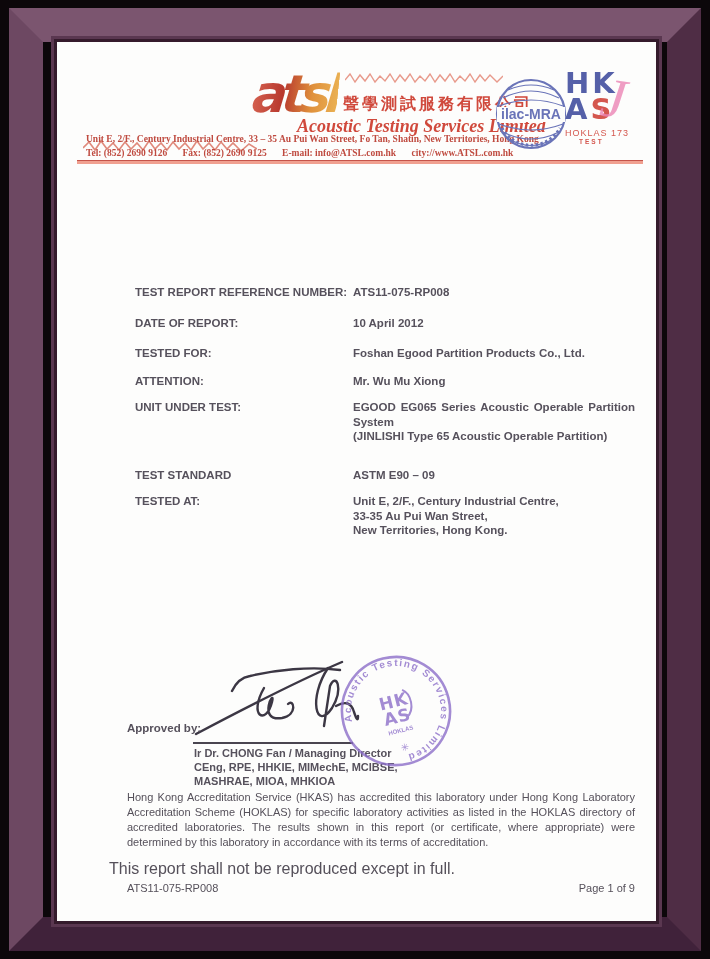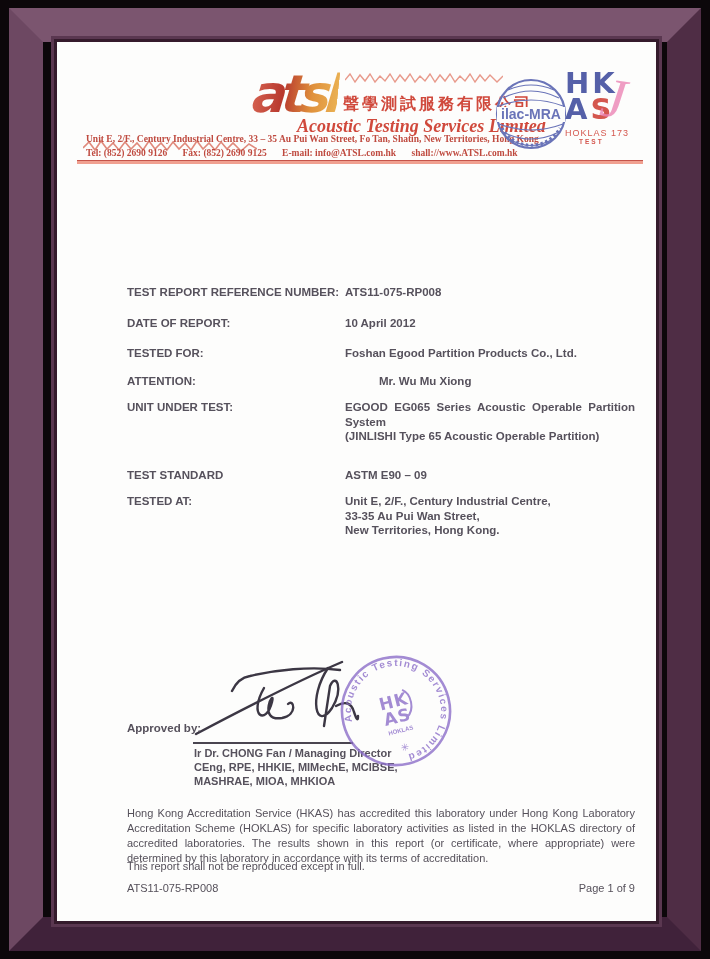--- a/index.html
+++ b/index.html
@@ -40,42 +40,42 @@
     font-style:italic;font-size:56px;color:#ec86b6;opacity:.8;transform:rotate(8deg);}
   .hoklas{margin-top:6px;font-size:9px;font-weight:normal;color:#d4574e;letter-spacing:1px;}
   .hoklas-sub{font-size:6.5px;font-weight:bold;color:#d4574e;letter-spacing:2px;margin-left:14px;}
 
   
   .title{position:absolute;left:70px;top:152px;font-size:21px;font-weight:bold;
     color:#56515c;line-height:29px;}
 
   
   #fields{position:absolute;left:70px;top:243px;width:508px;color:#56515c;}
-  .field-row{display:flex;margin-bottom:16px;}
+  .field-row{display:flex;margin-bottom:16px;margin-left:8px;}
   .field-label{width:218px;flex:none;font-size:11.5px;font-weight:bold;line-height:14px;}
   .field-value{width:290px;font-size:11.5px;font-weight:bold;line-height:14.5px;}
   .field-value p{margin:0;text-align:justify;}
   .field-row:nth-child(3){margin-bottom:13px;}
   .field-row:nth-child(3) p + p{margin-top:11px;}
-  .field-row:nth-child(4){margin-bottom:12px;gap:34px;}
+  .field-row:nth-child(4){margin-bottom:12px;}
   .field-row:nth-child(5){margin-bottom:24px;}
   .field-row:nth-child(6){margin-top:24px;margin-bottom:12px;}
 
   
   .approved-by{position:absolute;left:70px;top:680px;font-size:11.5px;font-weight:bold;color:#56515c;}
   .sig{position:absolute;left:133px;top:604px;}
   .sig-line{position:absolute;left:136px;top:700px;width:160px;height:2px;background:#4a4550;}
   .sig-name{position:absolute;left:137px;top:704px;font-size:11px;font-weight:bold;
     color:#56515c;line-height:14px;}
   .stamp{position:absolute;left:280px;top:610px;opacity:.78;transform:rotate(-14deg);}
 
   
-  .accred{position:absolute;left:70px;top:764px;width:508px;font-size:11px;line-height:15px;
+  .accred{position:absolute;left:70px;top:748px;width:508px;font-size:11px;line-height:15px;
     color:#55505a;text-align:justify;}
-  .repro{position:absolute;left:70px;top:818px;font-size:11px;color:#55505a;}
+  .repro{position:absolute;left:52px;top:818px;font-size:16px;color:#55505a;}
   .bottom-row{position:absolute;left:70px;top:840px;width:508px;display:flex;
     justify-content:space-between;font-size:11px;color:#55505a;}
 </style>
 </head>
 <body>
 
 <div id="screen">
   <div class="frame-bevel"></div>
 
   <div class="page">
@@ -87,21 +87,21 @@
     <svg class="wave-top" width="158" height="18" viewBox="0 0 158 18">
       <polyline points="0,10 5,4 10,12 15,5 20,11 25,4 30,12 35,6 40,11 45,4 50,12 55,5 60,11 65,4 70,12 75,6 80,11 85,4 90,12 95,5 100,11 105,4 110,12 115,6 120,11 125,4 130,12 135,5 140,11 145,5 152,12 158,6" fill="none" stroke="#e89a8c" stroke-width="1.4"></polyline>
     </svg>
     <div class="cn-name">聲學測試服務有限公司</div>
     <div class="en-name">Acoustic Testing Services Limited</div>
     <div class="addr">Unit E, 2/F., Century Industrial Centre, 33 – 35 Au Pui Wan Street, Fo Tan, Shatin, New Territories, Hong Kong</div>
     <div class="contact">
       <span>Tel: (852) 2690 9126</span>
       <span>Fax: (852) 2690 9125</span>
       <span>E-mail: info@ATSL.com.hk</span>
-      <span>shall://www.ATSL.com.hk</span>
+      <span>city://www.ATSL.com.hk</span>
     </div>
 
     <svg class="ilac" width="72" height="86" viewBox="0 0 72 86">
       <circle cx="36" cy="38" r="34" fill="none" stroke="#6a74b8" stroke-width="2.2"></circle>
       <path d="M8,22 Q36,8 64,22" fill="none" stroke="#6a74b8" stroke-width="1.2"></path>
       <path d="M13,14 Q36,4 59,14" fill="none" stroke="#6a74b8" stroke-width="1.2"></path>
       <path d="M4,30 Q36,18 68,30" fill="none" stroke="#6a74b8" stroke-width="1.2"></path>
       <path d="M4,48 Q36,60 68,48" fill="none" stroke="#6a74b8" stroke-width="1.2"></path>
       <path d="M8,56 Q36,70 64,56" fill="none" stroke="#6a74b8" stroke-width="1.2"></path>
       <path d="M14,63 Q36,76 58,63" fill="none" stroke="#6a74b8" stroke-width="1.2"></path>

